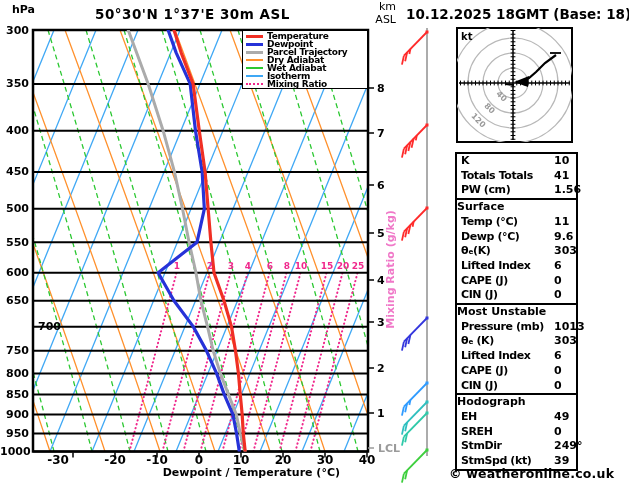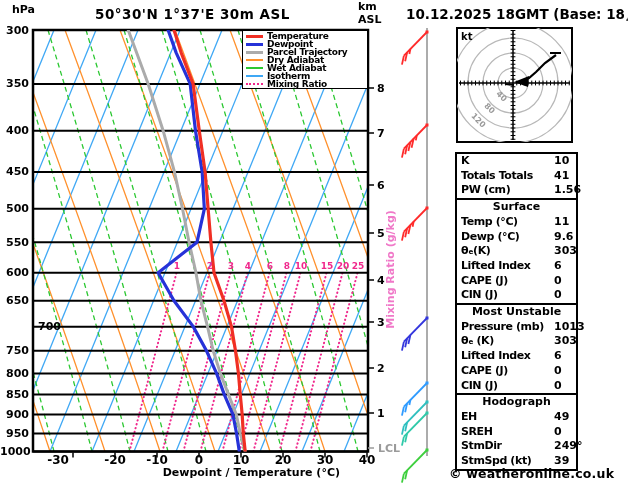--- a/index.html
+++ b/index.html
@@ -1,48 +1,48 @@
 <!DOCTYPE html>
 <html><head>
 <meta charset="utf-8">
 <style>
   html,body{margin:0;padding:0;background:#fff;}
   #stage{position:relative;width:629px;height:486px;background:#fff;overflow:hidden;
-         font-family:"DejaVu Sans",sans-serif;border-radius:27px;}
+         font-family:"DejaVu Sans",sans-serif;}
   #plot{position:absolute;left:0;top:0;}
   .lbl{position:absolute;font-weight:bold;color:#000;white-space:nowrap;}
   .t11{font-size:11px;}
   .t13{font-size:13.5px;}
   .plabel{width:29px;text-align:right;font-size:11px;}
   .xlabel{width:40px;text-align:center;font-size:12px;}
   .kmlabel{font-size:11px;}
   .mrlabel{width:18px;text-align:center;font-size:9px;color:#f0288c;}
   .ringlabel{font-size:8px;color:#9a9a9a;transform:rotate(45deg);font-weight:bold;}
   #legend{position:absolute;left:242px;top:30px;width:126px;height:59px;background:#fff;
           border:1.5px solid #000;box-sizing:border-box;z-index:5;padding-top:1px;}
   .leg-row{display:flex;align-items:center;height:8px;padding-left:3px;}
   .leg-swatch{width:17px;margin-right:4px;flex:0 0 17px;}
   .leg-text{font-size:9px;font-weight:bold;line-height:8px;letter-spacing:-0.3px;}
   #panel{position:absolute;left:455px;top:152px;width:123px;border:2px solid #000;
          background:#fff;box-sizing:border-box;}
   .sec{border-top:2px solid #000;}
   .sec:first-child{border-top:none;}
-  .sec-title{text-align:center;font-size:11px;font-weight:bold;line-height:14.7px;}
+  .sec-title{font-size:11px;font-weight:bold;line-height:14.7px;}
   .prow{display:flex;font-size:11px;font-weight:bold;line-height:14.7px;padding-left:4px;}
   .prow .pl{width:93px;flex:0 0 93px;letter-spacing:-0.4px;}
   .prow .pv{flex:1;}
   #mixlabel{position:absolute;left:310px;top:263px;width:160px;text-align:center;
             transform:rotate(-90deg);font-size:11px;font-weight:bold;color:#f078c8;}
   #xaxis-title{position:absolute;left:110px;top:466px;width:230px;text-align:right;
                font-size:11px;font-weight:bold;}
   #credit{position:absolute;left:449px;top:466px;font-size:12.5px;font-weight:bold;letter-spacing:0.2px;}
   #lcl{position:absolute;left:378px;top:442px;font-size:11px;font-weight:bold;color:#9a9a9a;}
   #kt{position:absolute;left:461px;top:31px;font-size:10px;font-weight:bold;}
-  #kmasl{position:absolute;left:358px;top:1px;width:38px;text-align:left;
-         font-size:11px;font-weight:bold;line-height:12.5px;}
+  #kmasl{position:absolute;left:358px;top:1px;width:38px;text-align:right;
+         font-size:11px;font-weight:normal;line-height:12.5px;}
 </style>
 </head>
 <body>
 
 <div id="stage">
   <svg id="plot" width="629" height="486">
       <defs>
         <clipPath id="plotclip">
           <rect x="33" y="30" width="335" height="421.5"></rect>
         </clipPath>

